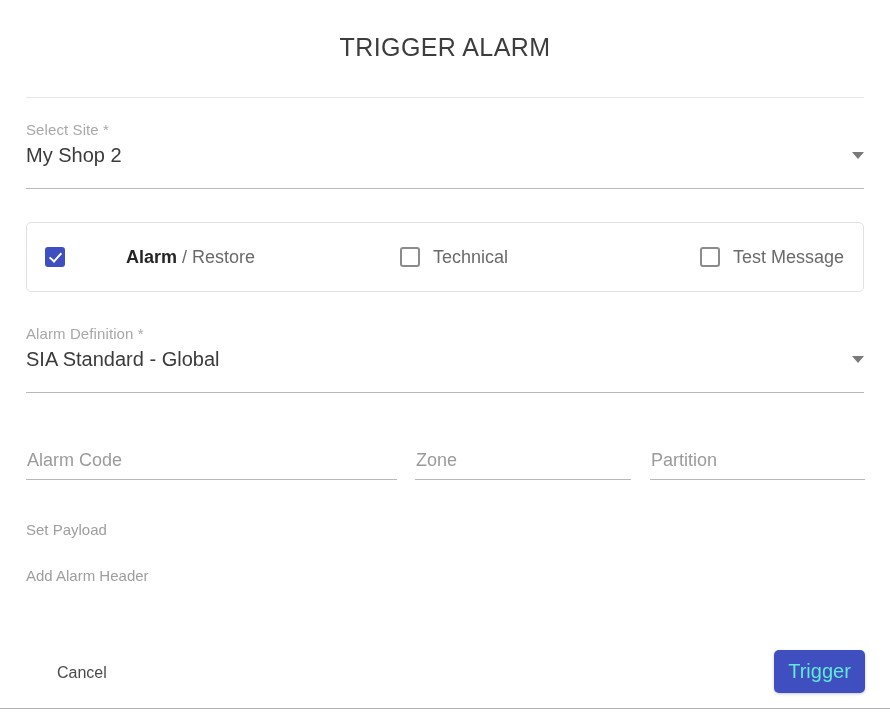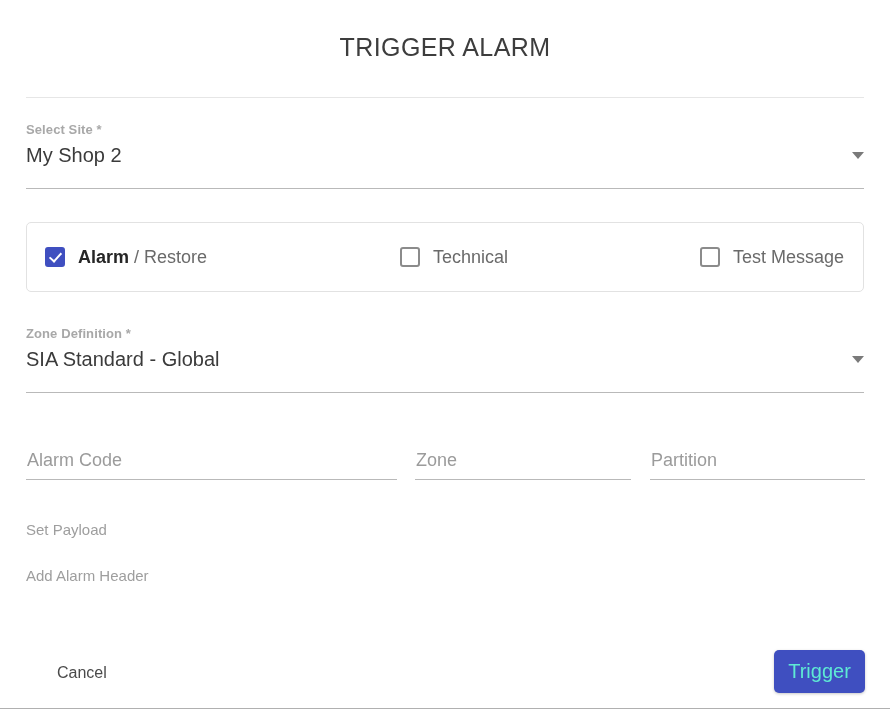--- a/index.html
+++ b/index.html
@@ -47,23 +47,23 @@
     width: 838px;
     height: 1px;
     background: #e6e6e6;
   }
 
   
   .field-block {
     position: absolute;
   }
   .field-label {
-    font-size: 13px;
+    font-size: 15px;
     color: #a8a8a8;
-    font-weight: 700;
+    font-weight: 400;
     letter-spacing: 0.1px;
     line-height: 16px;
     margin-bottom: 4px;
   }
   .field-value-row {
     display: flex;
     align-items: flex-end;
     justify-content: space-between;
     border-bottom: 1px solid #b9b9b9;
     padding-bottom: 20px;
@@ -100,21 +100,21 @@
     background: #ffffff;
     display: flex;
     align-items: center;
   }
   .cb-item {
     display: flex;
     align-items: center;
     position: absolute;
     cursor: pointer;
   }
-  #cb-item-0 { left: 18px; }
+  #cb-item-0 { left: 18px; gap: 48px; }
   #cb-item-1 { left: 373px; }
   #cb-item-2 { left: 673px; }
 
   .cb-box {
     width: 20px;
     height: 20px;
     border-radius: 3px;
     border: 2px solid #8b8b8b;
     background: #ffffff;
     flex: 0 0 auto;
@@ -262,21 +262,21 @@
     <div class="cb-item" id="cb-item-2">
       <span class="cb-box"></span>
       <span class="cb-label">
         <span class="light">Test Message</span>
       </span>
     </div>
 
   </div>
 
   <div class="field-block" id="alarm-def-block">
-    <div class="field-label">Zone Definition *</div>
+    <div class="field-label">Alarm Definition *</div>
     <div class="field-value-row">
       <span class="field-value">SIA Standard - Global</span>
       <span class="caret-down"></span>
     </div>
   </div>
 
   <input class="text-input" id="alarm-code-input" type="text" placeholder="Alarm Code" style="">
 
   <input class="text-input" id="zone-input" type="text" placeholder="Zone" style="">
 

